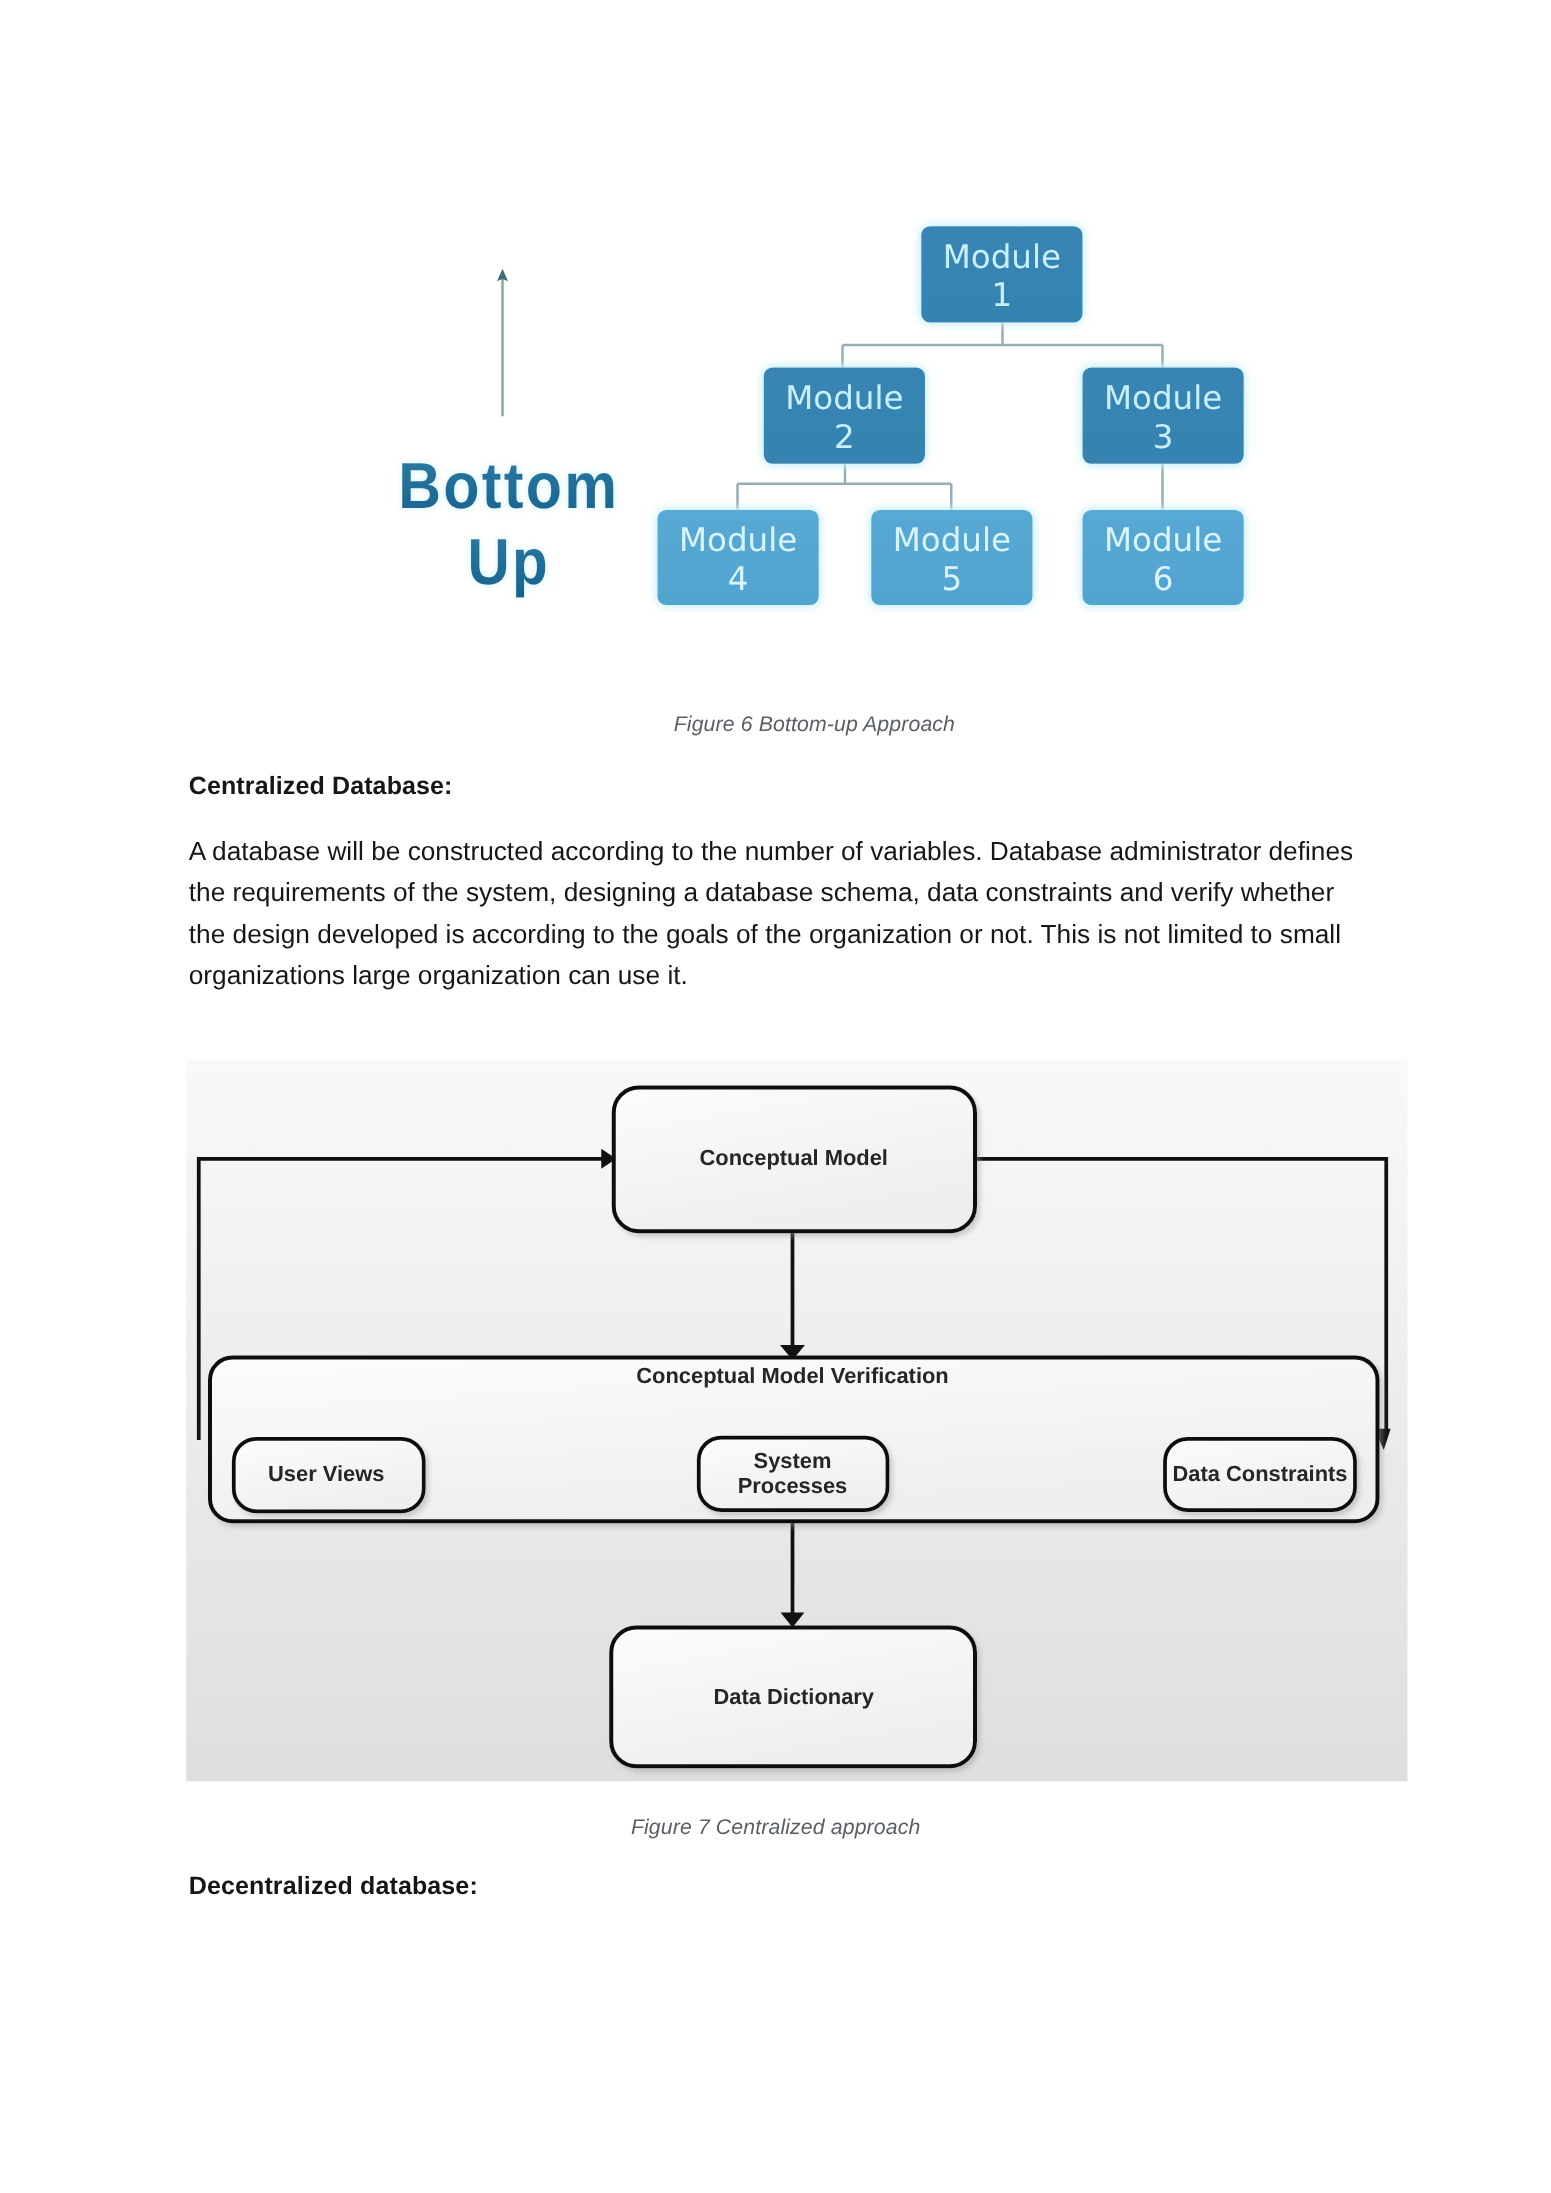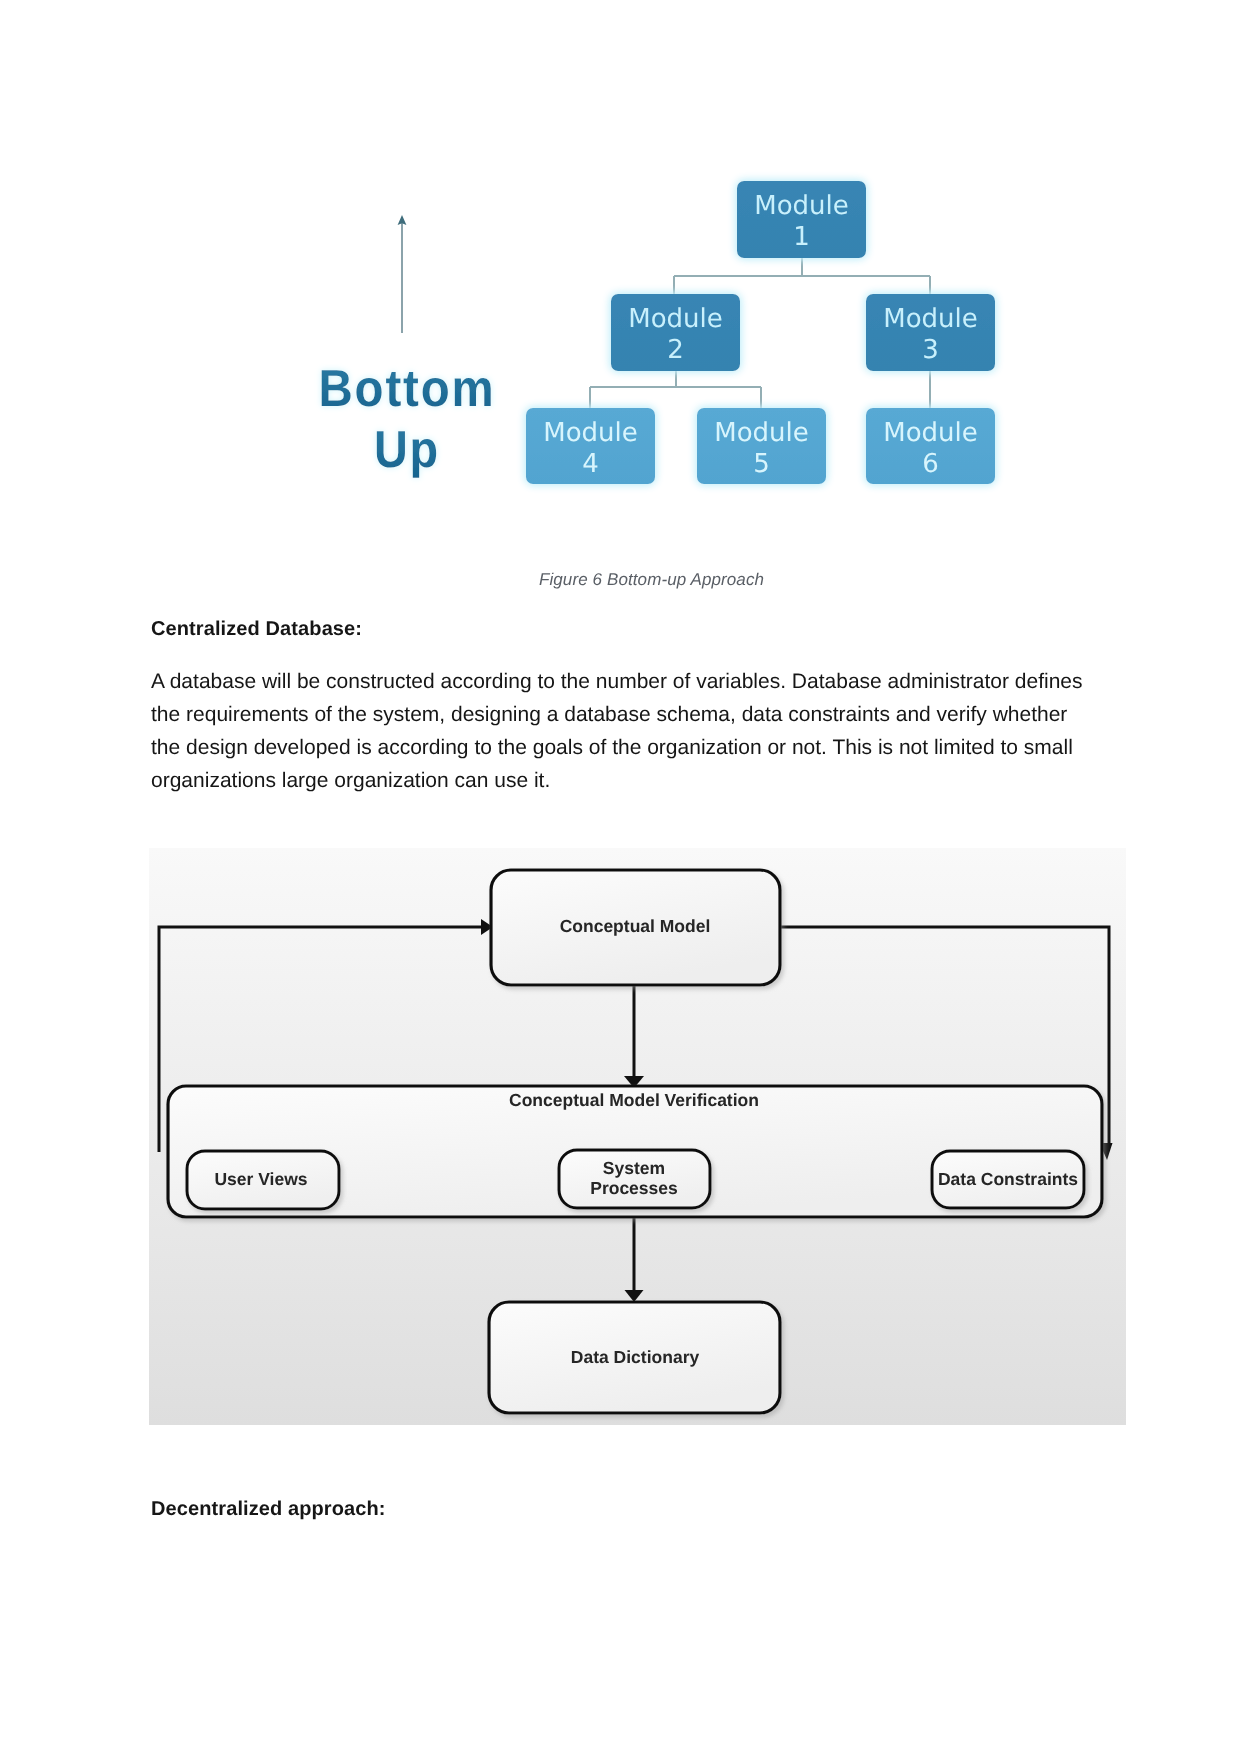--- a/index.html
+++ b/index.html
@@ -188,16 +188,17 @@
         <text x="1008" y="1185" text-anchor="middle" font-family="'Liberation Sans',sans-serif" font-weight="bold" font-size="17.5" fill="#252525">Data Constraints</text>
       </g>
 
       <g filter="url(#dshadow)">
         <rect x="489" y="1302" width="291" height="111" rx="20" fill="url(#g7box)" stroke="#111" stroke-width="3.2"></rect>
         <text x="635" y="1363" text-anchor="middle" font-family="'Liberation Sans',sans-serif" font-weight="bold" font-size="17.5" fill="#252525">Data Dictionary</text>
       </g>
     </svg>
   </div>
 
-
-  <div class="h-bold" style="top:1498px;">Decentralized approach:</div>
+  <div class="caption" style="top:1452px;">Figure 7 Centralized approach</div>
+
+  <div class="h-bold" style="top:1498px;">Decentralized database:</div>
 
 </div>
 
 </body></html>

